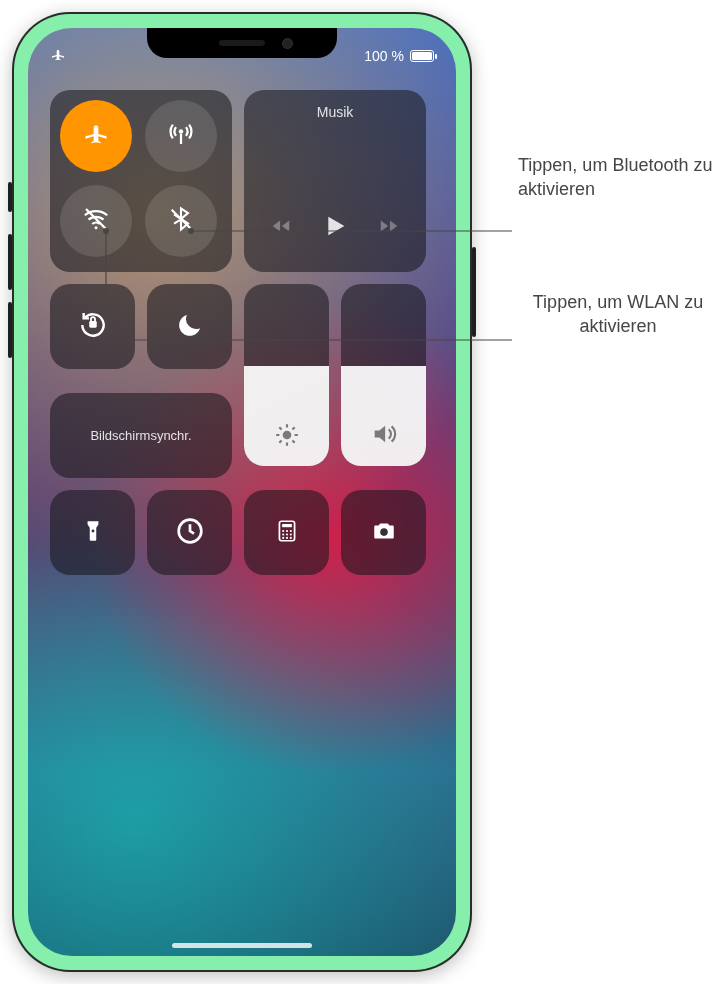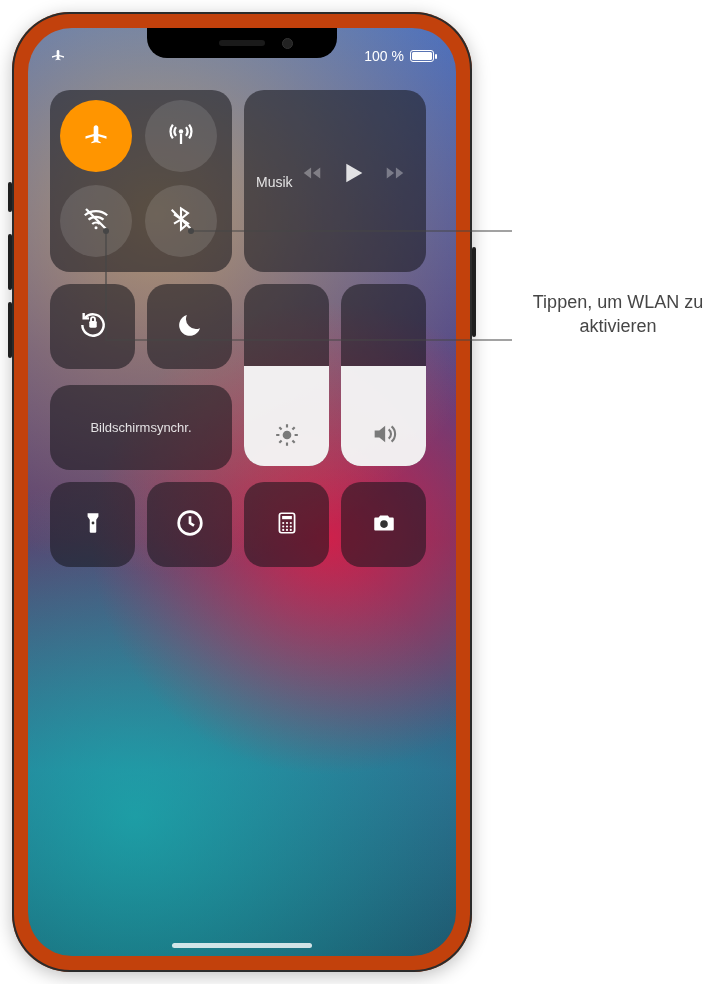--- a/index.html
+++ b/index.html
@@ -10,21 +10,21 @@
     position: relative;
     overflow: hidden;
   }
   .phone {
     position: absolute;
     left: 12px;
     top: 12px;
     width: 460px;
     height: 960px;
     border-radius: 58px;
-    background: #c2410c;
+    background: #86efac;
     padding: 16px;
     box-shadow: inset 0 0 0 2px #2b2b2b, 0 4px 18px rgba(0,0,0,0.25);
   }
   .screen {
     position: relative;
     width: 428px;
     height: 928px;
     border-radius: 44px;
     overflow: hidden;
     background:
@@ -87,21 +87,21 @@
     display:grid; grid-template-columns:1fr 1fr; grid-template-rows:1fr 1fr; gap:8px;
   }
   .cbtn {
     width:72px; height:72px; border-radius:50%;
     display:flex; align-items:center; justify-content:center;
     background: rgba(255,255,255,0.12);
   }
   .cbtn.on { background:#ff9500; }
   .music {
     width:182px; height:182px; padding:14px 12px 12px 12px;
-    display:flex; flex-direction:row; align-items:center; justify-content:space-between;
+    display:flex; flex-direction:column; align-items:center; justify-content:space-between;
   }
   .music-title { color:rgba(255,255,255,0.85); font-size:14px; }
   .media-ctrls { width:100%; display:flex; align-items:center; justify-content:space-around; margin-bottom:14px; }
   .media-ctrls svg { fill:#fff; opacity:0.85; }
   .media-ctrls .skip svg { opacity:0.32; }
   .mirror { height:85px; display:flex; align-items:center; justify-content:center; }
   .mirror span { color:rgba(255,255,255,0.85); font-size:13px; }
   .slider {
     overflow:hidden; display:flex; flex-direction:column; justify-content:flex-end;
     position:relative;
@@ -216,21 +216,21 @@
             <span class="skip">
               <svg width="26" height="22" viewBox="0 0 24 24">
                   <path d="M3 6l8 6-8 6zM13 6l8 6-8 6z"></path>
                 </svg>
             </span>
           </div>
         </div>
       </div>
 
       <div class="row">
-        <div style="display:flex;flex-direction:column;gap:16px;">
+        <div style="display:flex;flex-direction:column;gap:24px;">
           <div class="row" style="margin-bottom:0;">
             <div class="tile sm">
               <span>
                 <svg width="32" height="32" viewBox="0 0 24 24" fill="none" stroke="#fff" stroke-width="1.8">
                     <path d="M4 12a8 8 0 1 0 2-5.3"></path>
                     <path d="M5 3v4h4"></path>
                     <rect x="9.2" y="9" width="5.6" height="5" rx="1" fill="#fff" stroke="none"></rect>
                     <path d="M10.5 9V7.6a1.5 1.5 0 0 1 3 0V9" stroke-width="1.4"></path>
                   </svg>
               </span>
@@ -325,14 +325,15 @@
   </div>
 </div>
 
 <div class="callouts">
   <svg class="leads" width="721" height="984">
     <circle cx="191" cy="231" r="3" fill="#464646"></circle>
     <path d="M191 231 H512" stroke="#464646" stroke-width="1.2" fill="none"></path>
     <circle cx="106" cy="231" r="3" fill="#464646"></circle>
     <path d="M106 231 V340 H512" stroke="#464646" stroke-width="1.2" fill="none"></path>
   </svg>
+  <div class="clabel" style="left:518px; top:153px;">Tippen, um Bluetooth zu aktivieren</div>
   <div class="clabel" style="left:518px; top:290px;text-align:center;">Tippen, um WLAN zu aktivieren</div>
 </div>
 
 </body></html>

